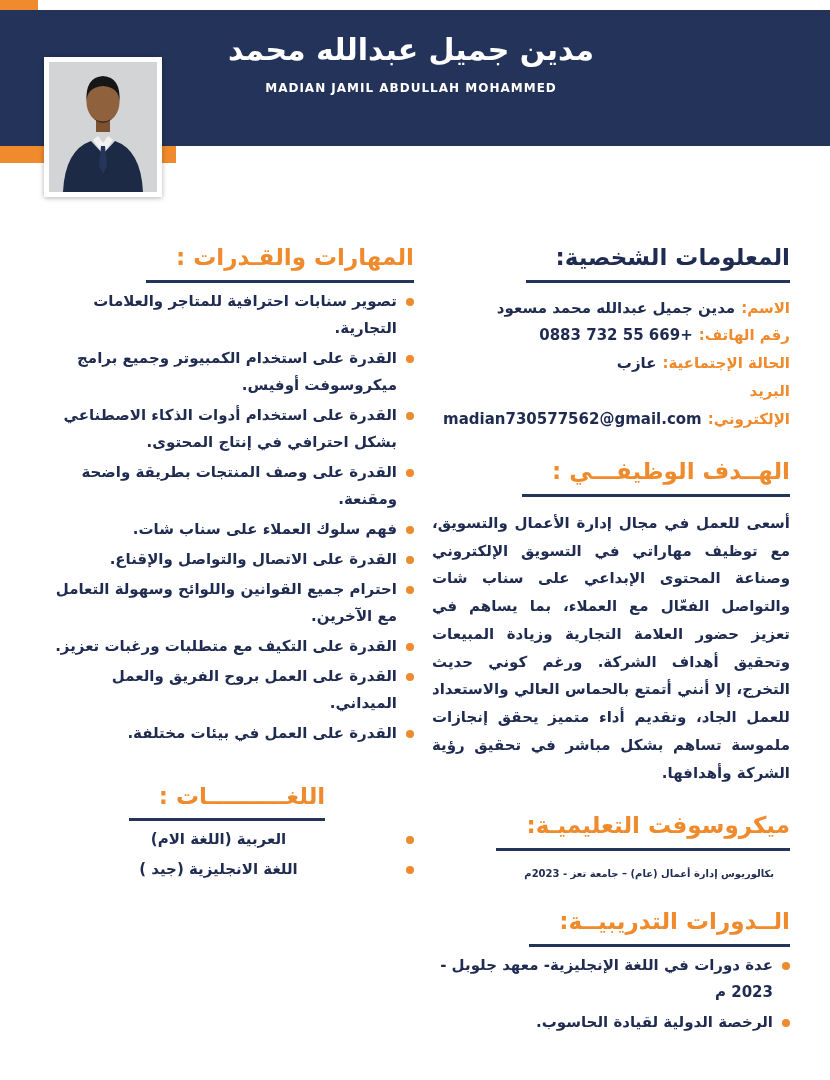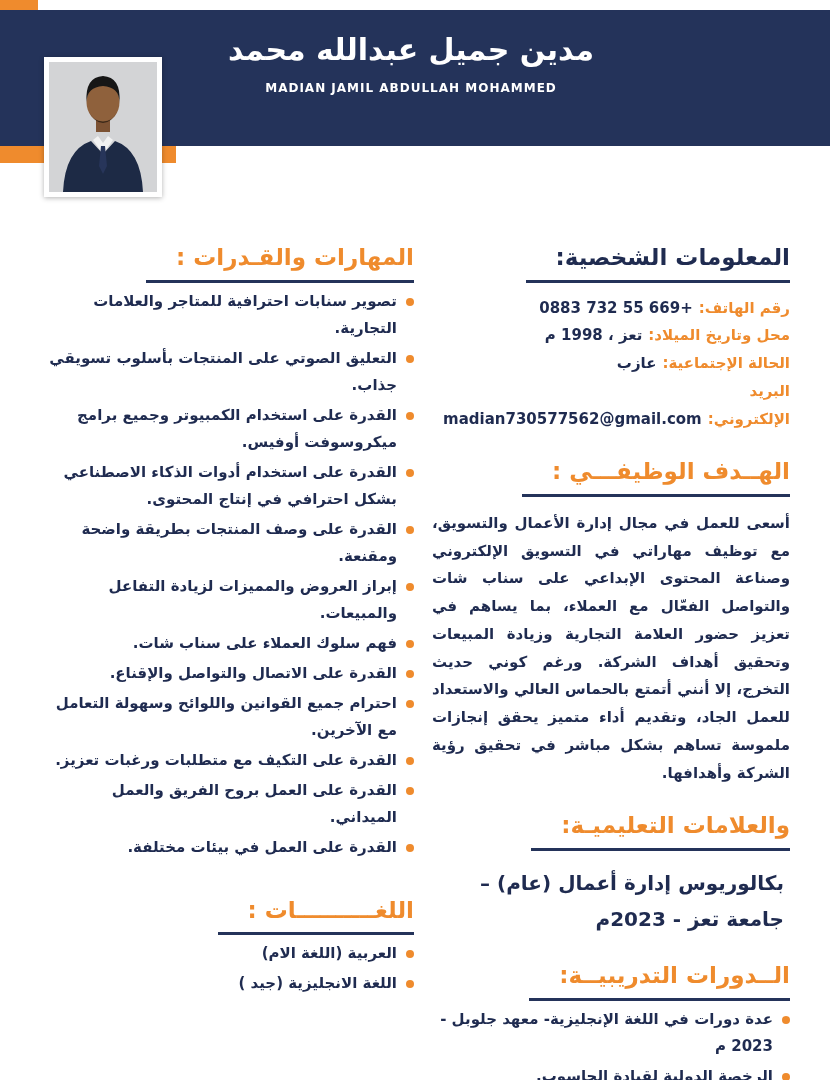--- a/index.html
+++ b/index.html
@@ -75,23 +75,23 @@
     font-size:15px;font-weight:bold;
     line-height:1.8;
     margin-bottom:3px;
   }
   .blist li::before{
     content:"";
     position:absolute;right:0;top:10px;
     width:8px;height:8px;border-radius:50%;
     background:var(--orange);
   }
-  .plain-item{margin:14px 6px 0;font-size:20px;font-weight:bold;line-height:1.8;}
+  .plain-item{margin:14px 16px 0;font-size:10px;font-weight:bold;line-height:1.8;}
 
-  .side-gap{margin-top:36px;}
+  .side-gap{margin-top:36px;text-align:center;}
 </style>
 </head>
 <body>
 
 <div class="header-wrap">
   <div class="orange-corner"></div>
   <div class="navy-band"></div>
   <div class="orange-strip"></div>
 
   <div class="header-names">
@@ -114,65 +114,63 @@
 </div>
 
 <div class="content">
 
   <div class="col-main">
 
     <div class="section">
       <h2 class="sec-title navy">المعلومات الشخصية:</h2>
       <div class="fields">
         <div class="field">
-          <span class="label">رقم الهاتف:</span><span class="value">+669 55 732 0883</span>
+          <span class="label">الاسم:</span><span class="value">مدين جميل عبدالله محمد مسعود</span>
         </div>
         <div class="field">
-          <span class="label">محل وتاريخ الميلاد:</span><span class="value">تعز ، 1998 م</span>
+          <span class="label">رقم الهاتف:</span><span class="value">+669 55 732 0883</span>
         </div>
         <div class="field">
           <span class="label">الحالة الإجتماعية:</span><span class="value">عازب</span>
         </div>
         <div class="field">
           <span class="label">البريد الإلكتروني:</span><span class="value">madian730577562@gmail.com</span>
         </div>
       </div>
     </div>
 
     <div class="section">
       <h2 class="sec-title">الهــدف الوظيفـــي :</h2>
       <p class="para">أسعى للعمل في مجال إدارة الأعمال والتسويق، مع توظيف مهاراتي في التسويق الإلكتروني وصناعة المحتوى الإبداعي على سناب شات والتواصل الفعّال مع العملاء، بما يساهم في تعزيز حضور العلامة التجارية وزيادة المبيعات وتحقيق أهداف الشركة. ورغم كوني حديث التخرج، إلا أنني أتمتع بالحماس العالي والاستعداد للعمل الجاد، وتقديم أداء متميز يحقق إنجازات ملموسة تساهم بشكل مباشر في تحقيق رؤية الشركة وأهدافها.</p>
     </div>
 
     <div class="section">
-      <h2 class="sec-title">والعلامات التعليميـة:</h2>
+      <h2 class="sec-title">ميكروسوفت التعليميـة:</h2>
       <p class="plain-item">بكالوريوس إدارة أعمال (عام) – جامعة تعز - 2023م</p>
     </div>
 
     <div class="section">
       <h2 class="sec-title">الــدورات التدريبيــة:</h2>
       <ul class="blist">
         <li>عدة دورات في اللغة الإنجليزية- معهد جلوبل - 2023 م</li>
         <li>الرخصة الدولية لقيادة الحاسوب.</li>
       </ul>
     </div>
 
   </div>
 
   <div class="col-side">
 
     <div class="section">
       <h2 class="sec-title">المهارات والقـدرات :</h2>
       <ul class="blist">
         <li>تصوير سنابات احترافية للمتاجر والعلامات التجارية.</li>
-        <li>التعليق الصوتي على المنتجات بأسلوب تسويقي جذاب.</li>
         <li>القدرة على استخدام الكمبيوتر وجميع برامج ميكروسوفت أوفيس.</li>
         <li>القدرة على استخدام أدوات الذكاء الاصطناعي بشكل احترافي في إنتاج المحتوى.</li>
         <li>القدرة على وصف المنتجات بطريقة واضحة ومقنعة.</li>
-        <li>إبراز العروض والمميزات لزيادة التفاعل والمبيعات.</li>
         <li>فهم سلوك العملاء على سناب شات.</li>
         <li>القدرة على الاتصال والتواصل والإقناع.</li>
         <li>احترام جميع القوانين واللوائح وسهولة التعامل مع الآخرين.</li>
         <li>القدرة على التكيف مع متطلبات ورغبات تعزيز.</li>
         <li>القدرة على العمل بروح الفريق والعمل الميداني.</li>
         <li>القدرة على العمل في بيئات مختلفة.</li>
       </ul>
     </div>
 
     <div class="section side-gap">

